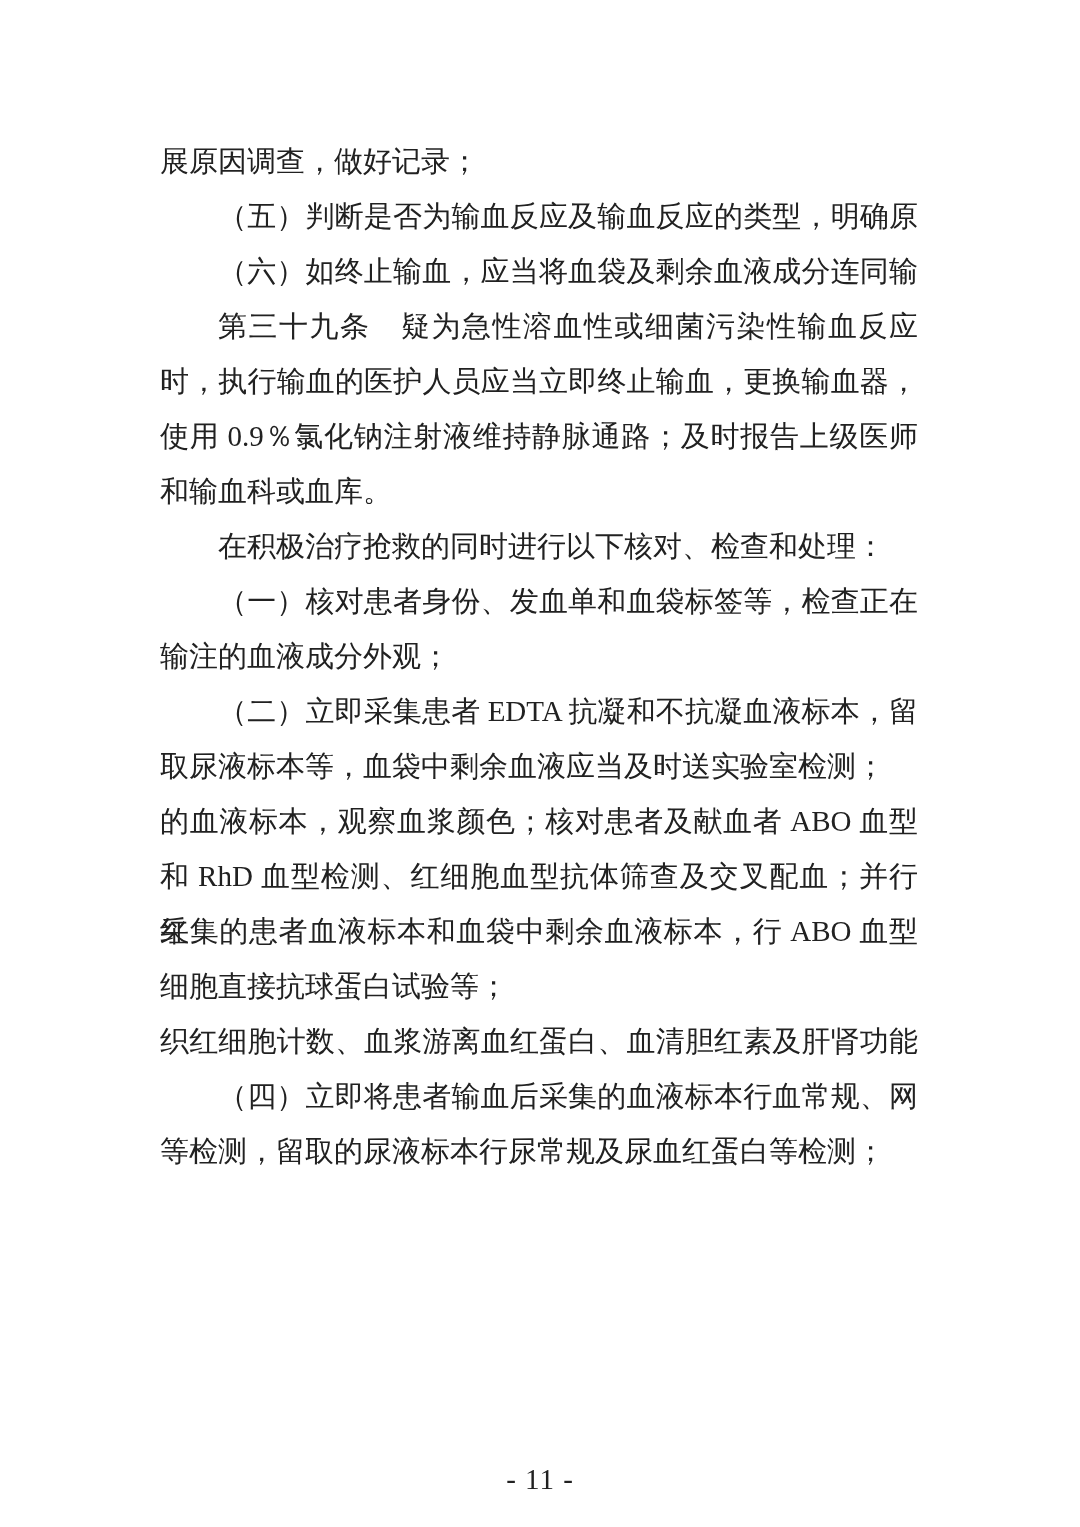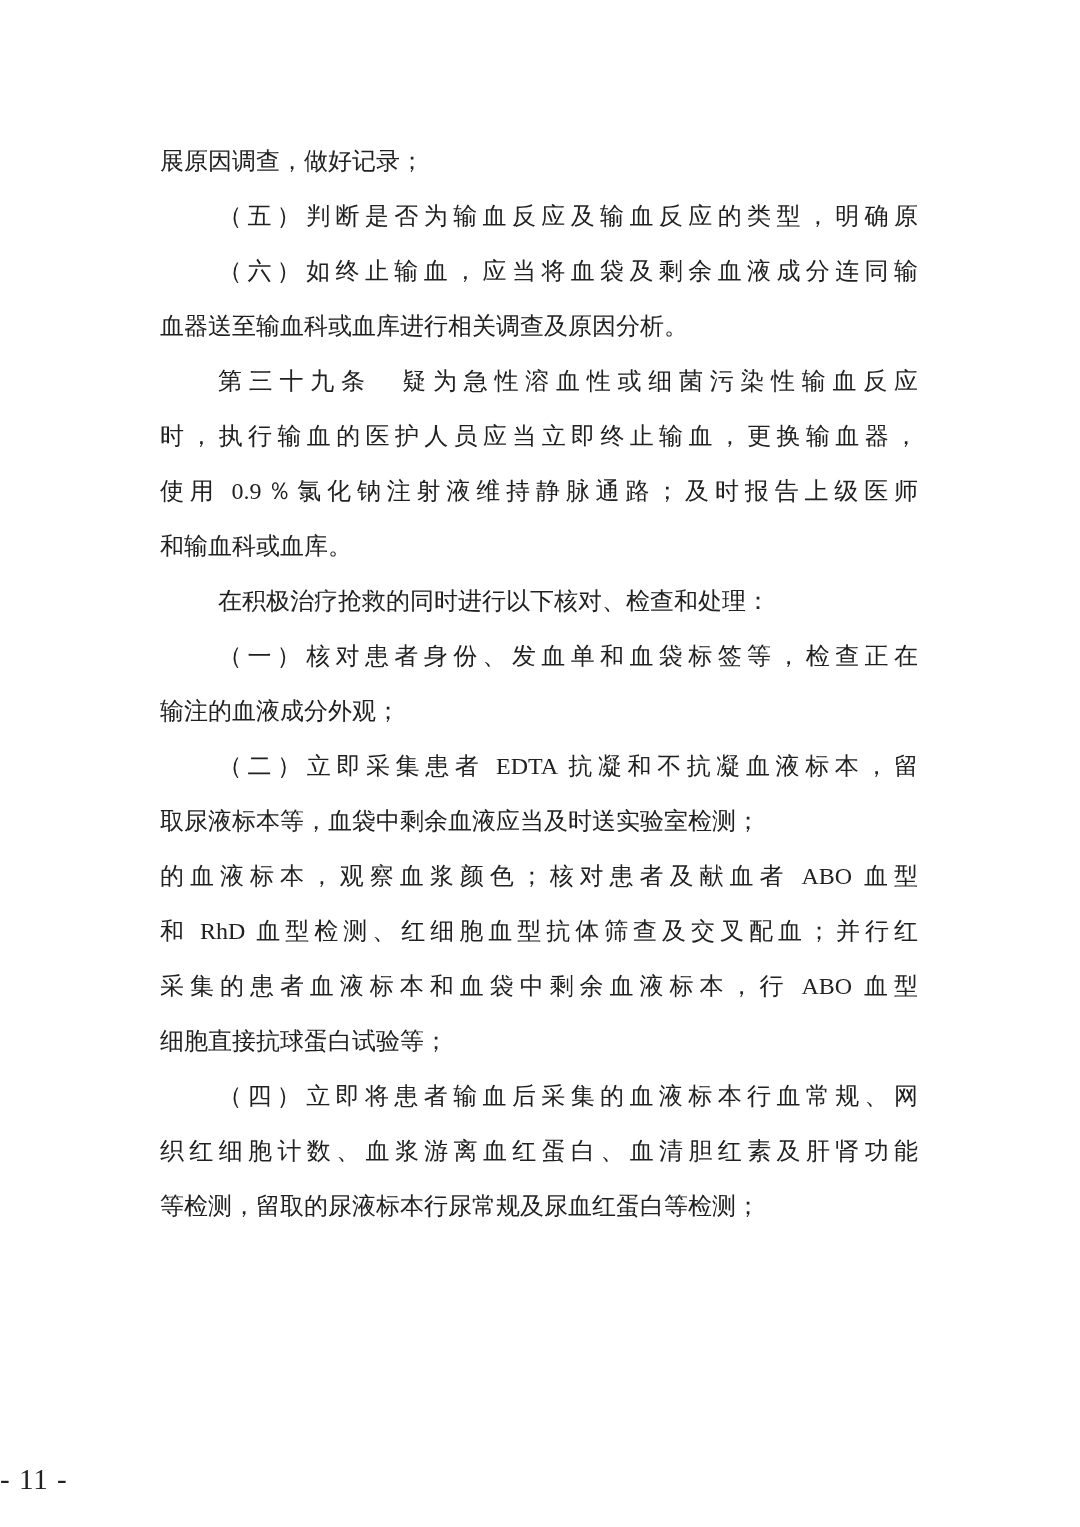--- a/index.html
+++ b/index.html
@@ -14,67 +14,66 @@
     background: #ffffff;
     overflow: hidden;
     font-family: "Liberation Serif", "DejaVu Serif", serif;
     color: #212121;
   }
   .content {
     position: absolute;
     left: 160px;
     top: 134px;
     width: 758px;
-    font-size: 24px;
+    font-size: 29px;
     line-height: 55px;
   }
   .line {
     height: 55px;
     text-align: left;
   }
   .line.indent {
     text-indent: 58px;
   }
   .line.just {
     text-align: justify;
     text-align-last: justify;
   }
   .footer {
     position: absolute;
     left: 0;
     top: 1452px;
     width: 1080px;
     height: 55px;
     line-height: 55px;
-    text-align: left;
+    text-align: center;
     font-size: 29px;
     color: #212121;
     letter-spacing: 1px;
   }
 </style>
 </head>
 <body>
 
 <div class="page">
   <div class="content">
     <div class="line">展原因调查，做好记录；</div>
     <div class="line indent just">（五）判断是否为输血反应及输血反应的类型，明确原</div>
     <div class="line indent just">（六）如终止输血，应当将血袋及剩余血液成分连同输</div>
-    <div class="line">血器送至输血科或血库进行相关调查及原因分析。</div>
     <div class="line indent just">第三十九条　疑为急性溶血性或细菌污染性输血反应</div>
     <div class="line just">时，执行输血的医护人员应当立即终止输血，更换输血器，</div>
     <div class="line just">使用 0.9％氯化钠注射液维持静脉通路；及时报告上级医师</div>
     <div class="line">和输血科或血库。</div>
     <div class="line indent">在积极治疗抢救的同时进行以下核对、检查和处理：</div>
     <div class="line indent just">（一）核对患者身份、发血单和血袋标签等，检查正在</div>
     <div class="line">输注的血液成分外观；</div>
     <div class="line indent just">（二）立即采集患者 EDTA 抗凝和不抗凝血液标本，留</div>
     <div class="line">取尿液标本等，血袋中剩余血液应当及时送实验室检测；</div>
     <div class="line just">的血液标本，观察血浆颜色；核对患者及献血者 ABO 血型</div>
     <div class="line just">和 RhD 血型检测、红细胞血型抗体筛查及交叉配血；并行红</div>
     <div class="line just">采集的患者血液标本和血袋中剩余血液标本，行 ABO 血型</div>
     <div class="line">细胞直接抗球蛋白试验等；</div>
+    <div class="line just">织红细胞计数、血浆游离血红蛋白、血清胆红素及肝肾功能</div>
     <div class="line indent just">（四）立即将患者输血后采集的血液标本行血常规、网</div>
-    <div class="line just">织红细胞计数、血浆游离血红蛋白、血清胆红素及肝肾功能</div>
     <div class="line">等检测，留取的尿液标本行尿常规及尿血红蛋白等检测；</div>
   </div>
   <div class="footer">- 11 -</div>
 </div>
 
 </body></html>

